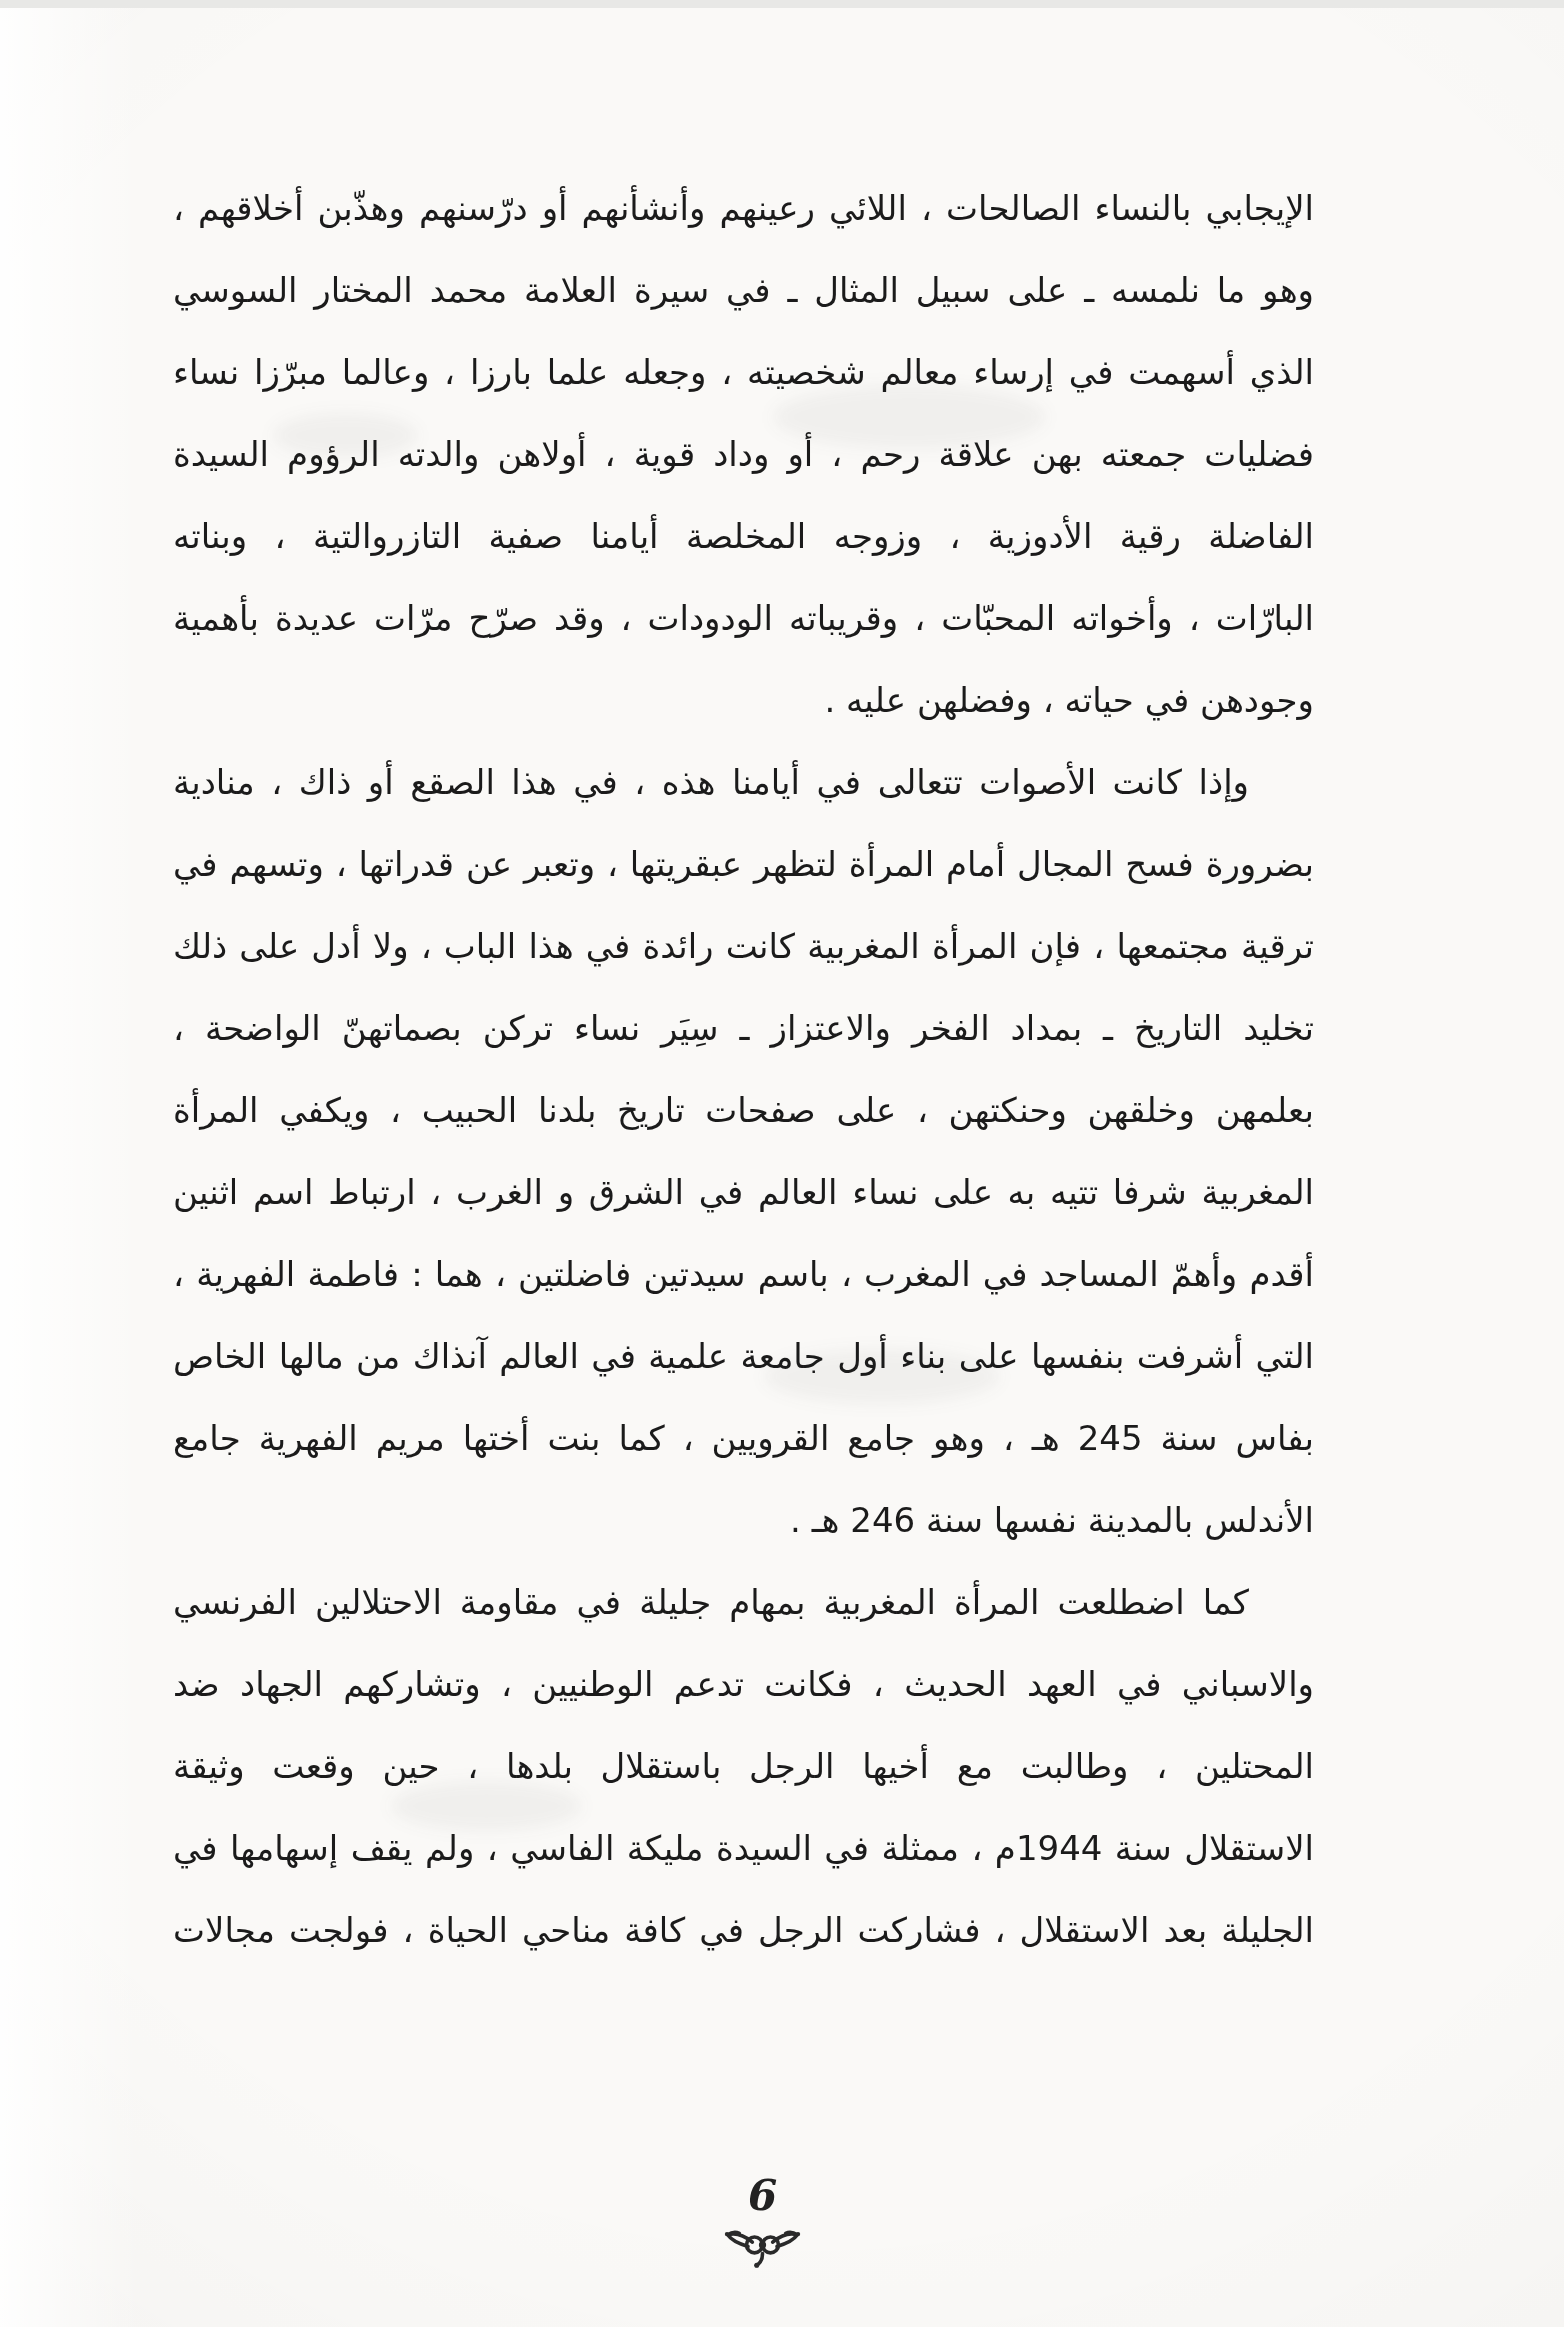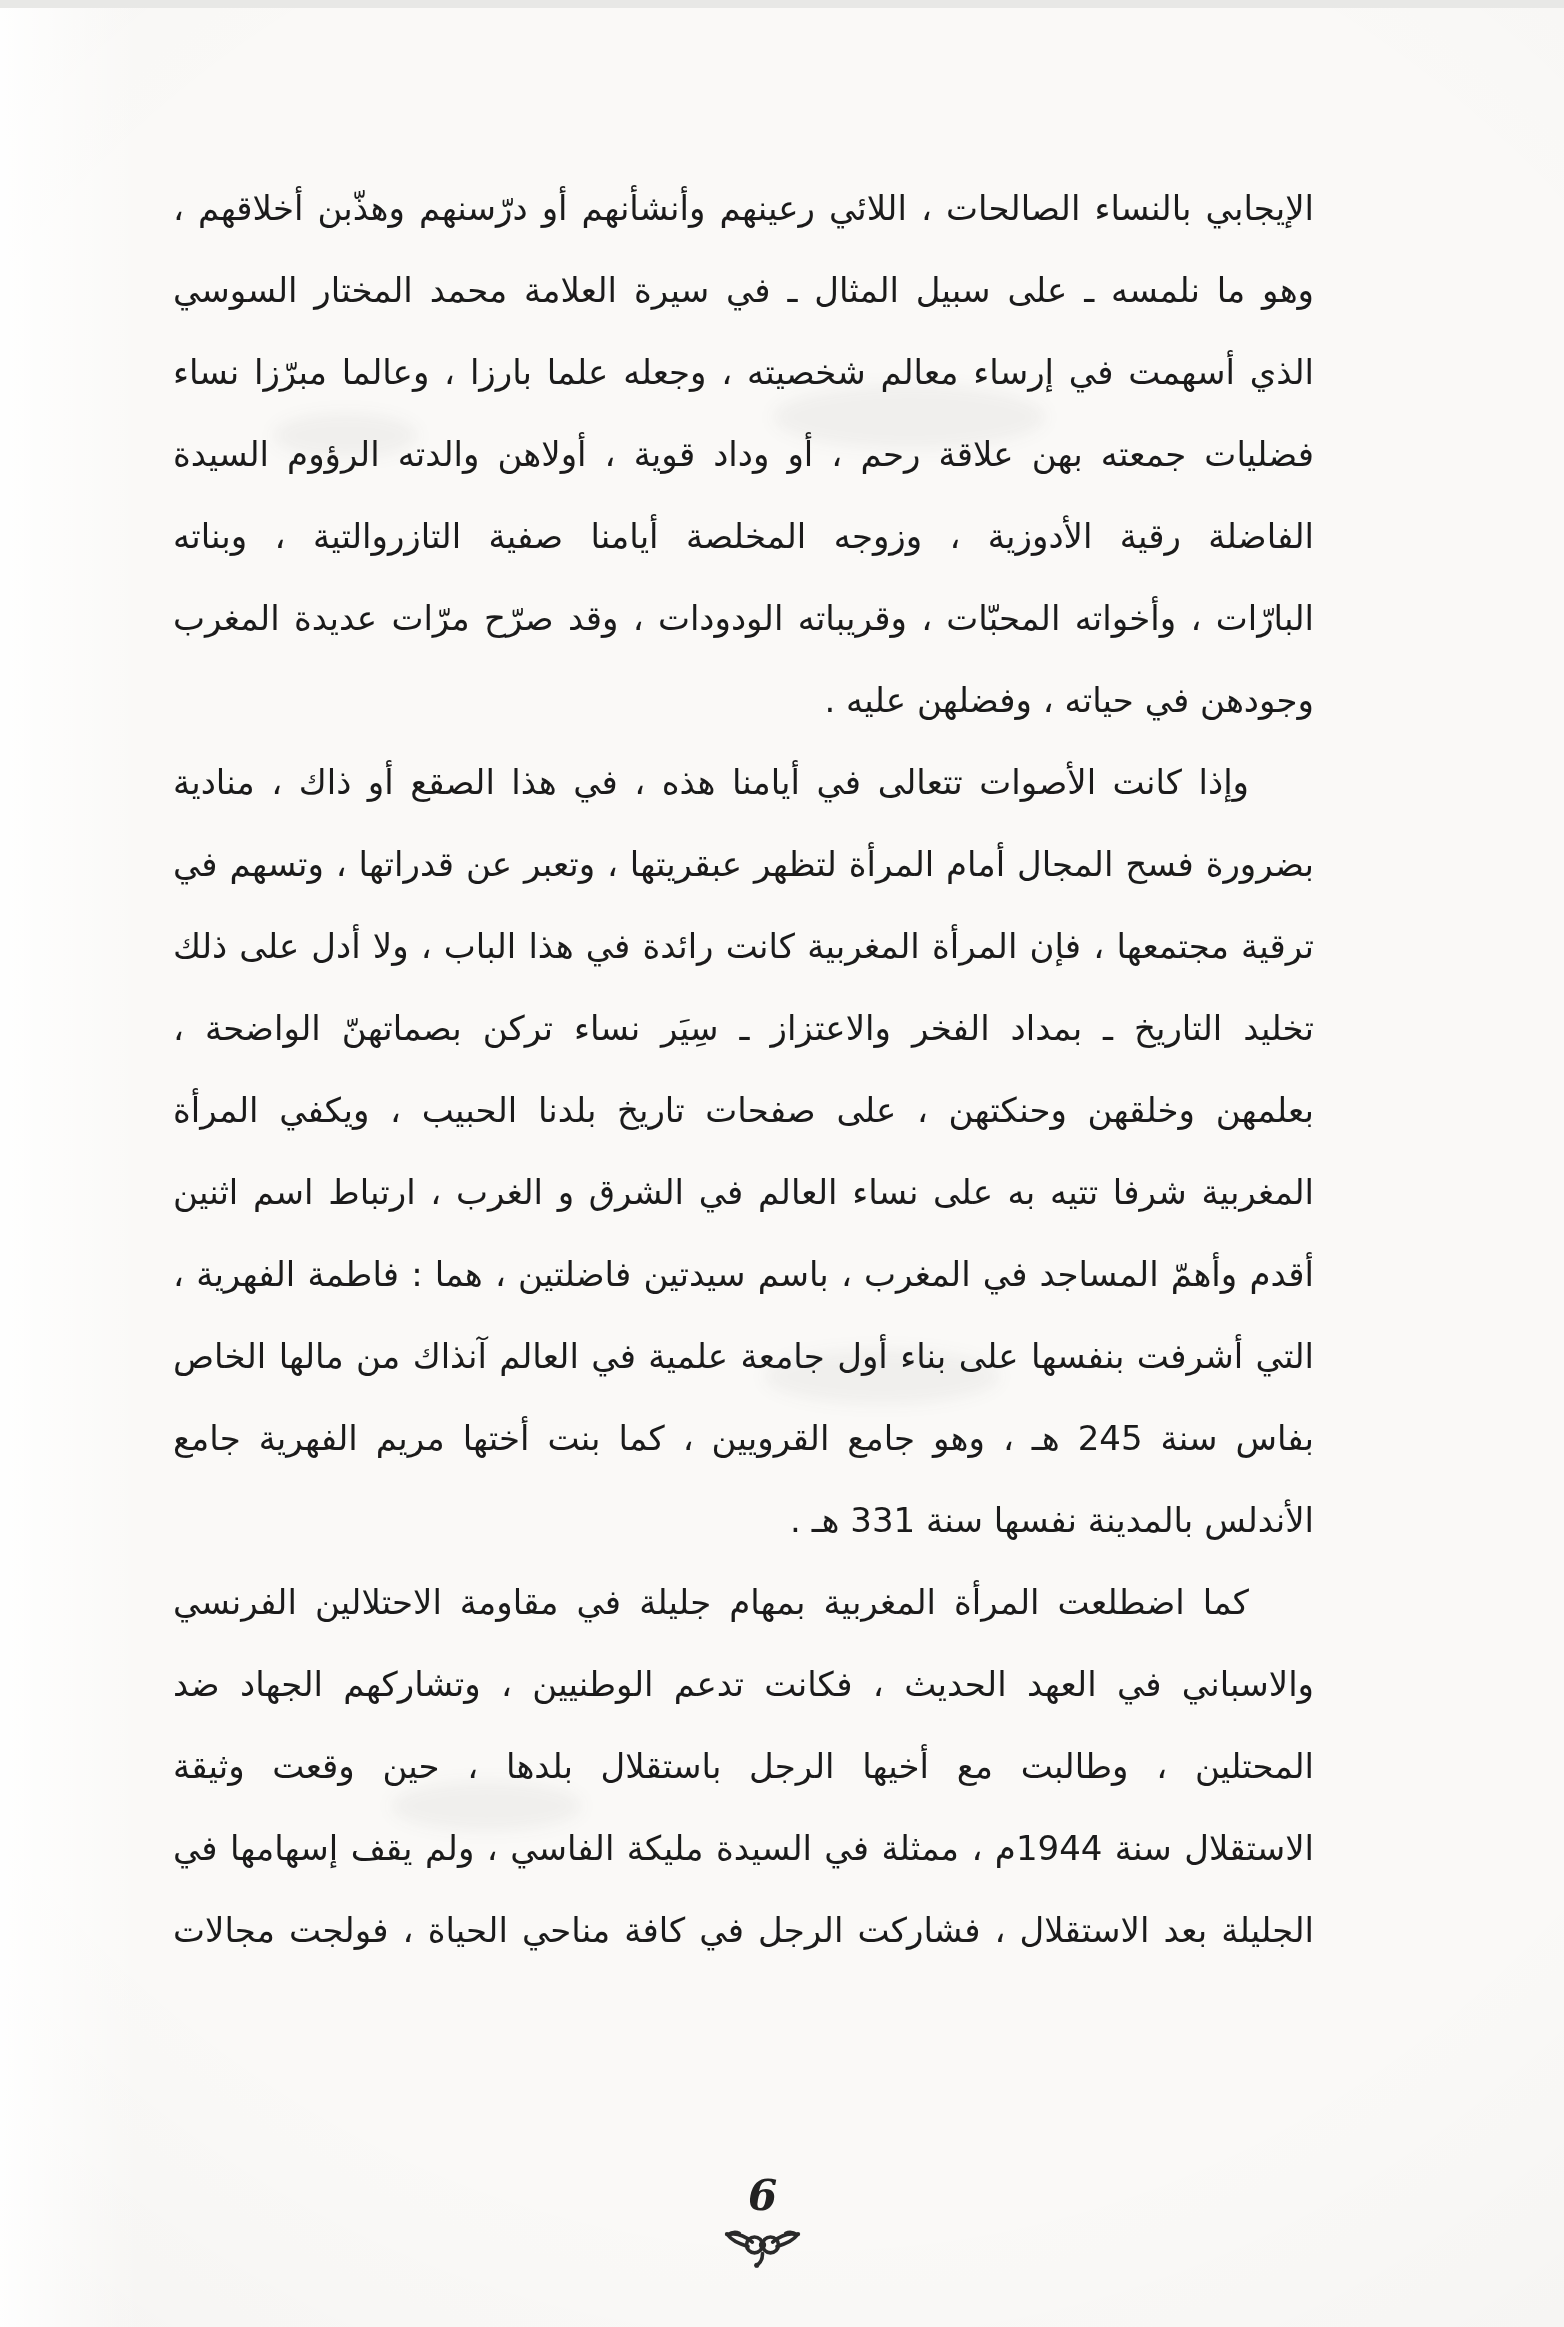--- a/index.html
+++ b/index.html
@@ -71,33 +71,33 @@
   <div class="ghost" style="left:764px;top:1341px;width:236px;height:55px;"></div>
   <div class="ghost" style="left:391px;top:1773px;width:191px;height:50px;"></div>
 
   <div class="text-block" dir="rtl">
 
     <div class="line">الإيجابي بالنساء الصالحات ، اللائي رعينهم وأنشأنهم أو درّسنهم وهذّبن أخلاقهم ،</div>
     <div class="line">وهو ما نلمسه ـ على سبيل المثال ـ في سيرة العلامة محمد المختار السوسي نفسه ،</div>
     <div class="line">الذي أسهمت في إرساء معالم شخصيته ، وجعله علما بارزا ، وعالما مبرّزا نساء</div>
     <div class="line">فضليات جمعته بهن علاقة رحم ، أو وداد قوية ، أولاهن والدته الرؤوم السيدة</div>
     <div class="line">الفاضلة رقية الأدوزية ، وزوجه المخلصة أيامنا صفية التازروالتية ، وبناته</div>
-    <div class="line">البارّات ، وأخواته المحبّات ، وقريباته الودودات ، وقد صرّح مرّات عديدة المغرب</div>
+    <div class="line">البارّات ، وأخواته المحبّات ، وقريباته الودودات ، وقد صرّح مرّات عديدة بأهمية</div>
     <div class="line para-end">وجودهن في حياته ، وفضلهن عليه .</div>
 
     <div class="line para-start">وإذا كانت الأصوات تتعالى في أيامنا هذه ، في هذا الصقع أو ذاك ، منادية</div>
     <div class="line">بضرورة فسح المجال أمام المرأة لتظهر عبقريتها ، وتعبر عن قدراتها ، وتسهم في</div>
     <div class="line">ترقية مجتمعها ، فإن المرأة المغربية كانت رائدة في هذا الباب ، ولا أدل على ذلك من</div>
     <div class="line">تخليد التاريخ ـ بمداد الفخر والاعتزاز ـ سِيَر نساء تركن بصماتهنّ الواضحة ،</div>
     <div class="line">بعلمهن وخلقهن وحنكتهن ، على صفحات تاريخ بلدنا الحبيب ، ويكفي المرأة</div>
     <div class="line">المغربية شرفا تتيه به على نساء العالم في الشرق و الغرب ، ارتباط اسم اثنين من</div>
     <div class="line">أقدم وأهمّ المساجد في المغرب ، باسم سيدتين فاضلتين ، هما : فاطمة الفهرية ،</div>
     <div class="line">التي أشرفت بنفسها على بناء أول جامعة علمية في العالم آنذاك من مالها الخاص</div>
     <div class="line">بفاس سنة 245 هـ ، وهو جامع القرويين ، كما بنت أختها مريم الفهرية جامع</div>
-    <div class="line para-end">الأندلس بالمدينة نفسها سنة 331 هـ .</div>
+    <div class="line para-end">الأندلس بالمدينة نفسها سنة 246 هـ .</div>
 
     <div class="line para-start">كما اضطلعت المرأة المغربية بمهام جليلة في مقاومة الاحتلالين الفرنسي</div>
     <div class="line">والاسباني في العهد الحديث ، فكانت تدعم الوطنيين ، وتشاركهم الجهاد ضد</div>
     <div class="line">المحتلين ، وطالبت مع أخيها الرجل باستقلال بلدها ، حين وقعت وثيقة</div>
     <div class="line">الاستقلال سنة 1944م ، ممثلة في السيدة مليكة الفاسي ، ولم يقف إسهامها في</div>
     <div class="line">الجليلة بعد الاستقلال ، فشاركت الرجل في كافة مناحي الحياة ، فولجت مجالات</div>
   </div>
 
   <div class="footer">
     <span class="page-number">6</span>

